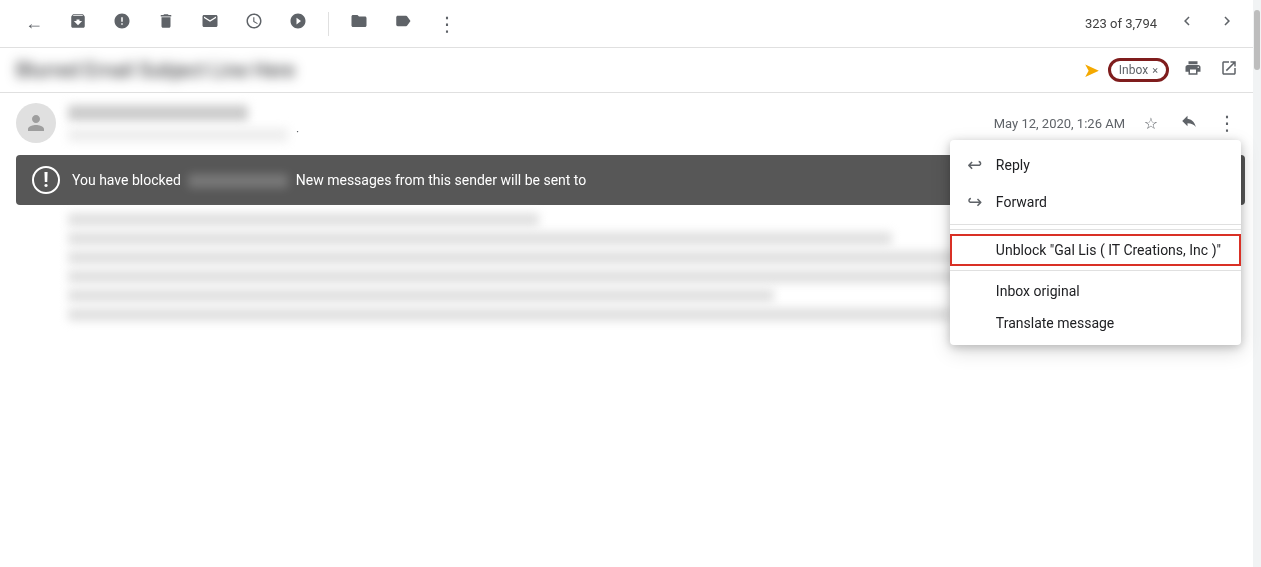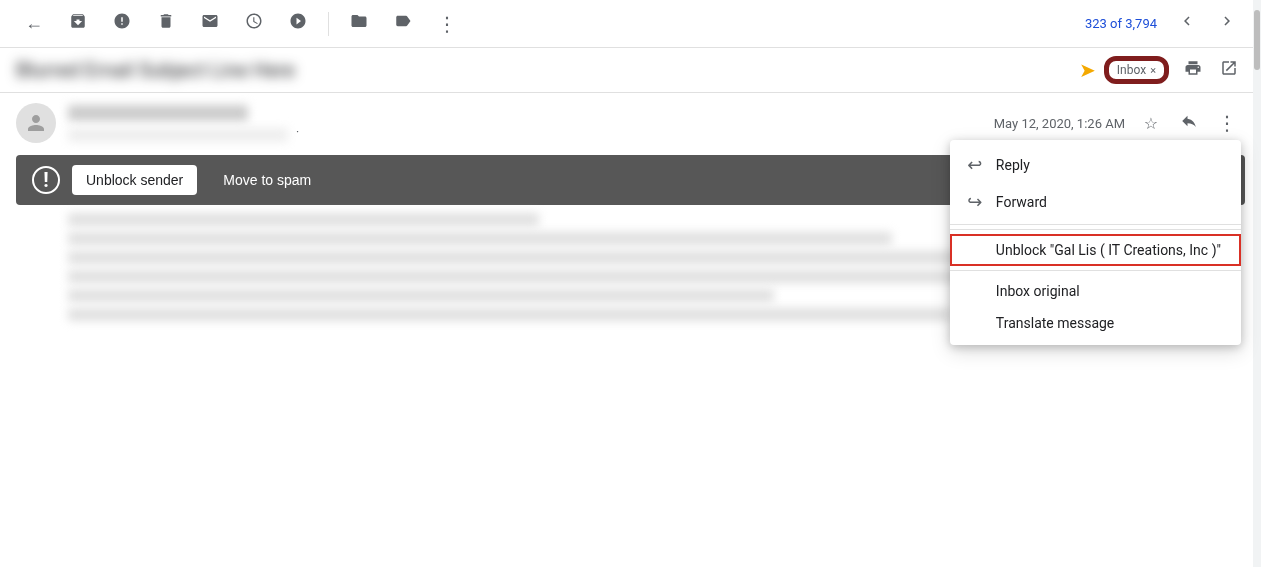--- a/index.html
+++ b/index.html
@@ -49,38 +49,38 @@
       font-size: 18px;
     }
     .toolbar-divider {
       width: 1px;
       height: 24px;
       background: #e0e0e0;
       margin: 0 4px;
     }
     .nav-count {
       font-size: 13px;
-      color: #1d4ed8;
+      color: #404040;
       margin-right: 8px;
     }
 
     
     .subject-area {
       display: flex;
       align-items: center;
       padding: 6px 16px 6px 16px;
       gap: 8px;
       border-bottom: 1px solid #e0e0e0;
       min-height: 44px;
     }
     .label-pill {
       display: inline-flex;
       align-items: flex-end;
       background: #fff;
-      border: 5px solid #7f1d1d;
+      border: 3px solid #7f1d1d;
       border-radius: 12px;
       padding: 2px 8px;
       font-size: 12px;
       color: #5f6368;
       gap: 4px;
     }
     .label-pill .close-x {
       cursor: pointer;
       font-size: 11px;
       color: #5f6368;
@@ -455,20 +455,25 @@
         </button>
         <button class="icon-btn" title="More" id="more-btn" style="position:relative;">
           <span style="font-size:20px; color:#5f6368;">⋮</span>
         </button>
       </div>
     </div>
   </div>
 
   <div class="blocked-banner">
     <div class="warning-icon">!</div>
+    <div class="blocked-text">
+      <span>You have blocked</span>
+      <span class="blurred-name"></span>
+      <span>New messages from this sender will be sent to</span>
+    </div>
     <button class="banner-btn">Unblock sender</button>
     <button class="banner-btn-flat">Move to spam</button>
   </div>
 
   <div class="email-body" id="email-body-lines">
 
   <div class="body-line" style="width: 40%;"></div>
       <div class="body-line" style="width: 70%;"></div>
       <div class="body-line" style="width: 90%;"></div>
       <div class="body-line" style="width: 85%;"></div>

